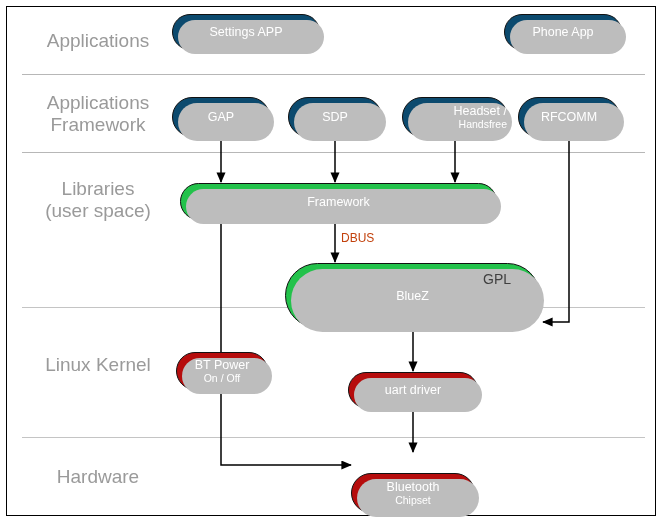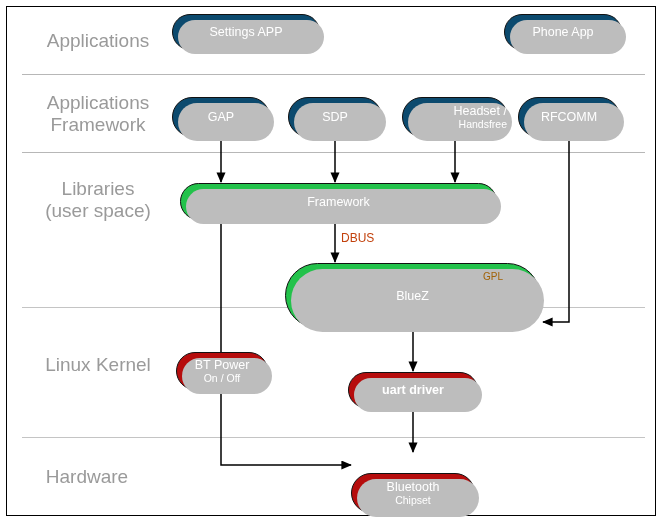--- a/index.html
+++ b/index.html
@@ -58,22 +58,22 @@
   }
   .node.blue{background:#0c4a6e;}
   .node.green{background:#23c24b;}
   .node.red{background:#b60d0d;}
   .node .l1{font-size:12.5px;line-height:14px;}
   .node .l2{font-size:10.5px;line-height:12px;}
   .node.big-green .l1{font-size:12.5px;}
   
   .corner-tag{
     position:absolute;
-    color:#a16207;
-    font-size:10px;
+    color:#404040;
+    font-size:14px;
     z-index:6;
   }
   .wire-label{
     position:absolute;
     color:#c2410c;
     font-size:12px;
     z-index:6;
     white-space:nowrap;
   }
 </style>
@@ -91,21 +91,21 @@
   <div class="layer-label" style="left:14px;top:30px;width:168px;">Applications</div>
 
   <div class="layer-label" style="left:14px;top:92px;width:168px;">Applications
 Framework</div>
 
   <div class="layer-label" style="left:14px;top:178px;width:168px;">Libraries
 (user space)</div>
 
   <div class="layer-label" style="left:14px;top:354px;width:168px;">Linux Kernel</div>
 
-  <div class="layer-label" style="left:3px;top:466px;width:168px;">Hardware</div>
+  <div class="layer-label" style="left:14px;top:466px;width:168px;">Hardware</div>
 
   <svg id="wires" viewBox="0 0 663 523" xmlns="http://www.w3.org/2000/svg">
     <defs>
       <marker id="ah" markerWidth="8" markerHeight="8" refX="6.4" refY="3" orient="auto">
         <path d="M0,0 L7,3 L0,6 z" fill="#000000"></path>
       </marker>
     </defs>
 
     <g>
       <path d="M221,137 L221,182" stroke="#000" stroke-width="1.5" fill="none" marker-end="url(#ah)"></path>
@@ -174,21 +174,21 @@
   <div class="node green big-green" style="left:285px;top:263px;width:255px;height:65px;">
     <span class="l1">BlueZ</span>
   </div>
   <div class="corner-tag" style="left:483px;top:271px;">GPL</div>
 
   <div class="node red" style="left:176px;top:352px;width:92px;height:38px;">
     <span class="l1">BT Power</span>
     <span class="l2">On / Off</span>
   </div>
 
-  <div class="node red" style="left:348px;top:372px;width:130px;height:36px;font-weight:bold;">
+  <div class="node red" style="left:348px;top:372px;width:130px;height:36px;">
     <span class="l1">uart driver</span>
   </div>
 
   <div class="node red" style="left:351px;top:452px;width:124px;height:40px;margin-top:21px;">
     <span class="l1">Bluetooth</span>
     <span class="l2">Chipset</span>
   </div>
 </div>
 
 </body></html>

